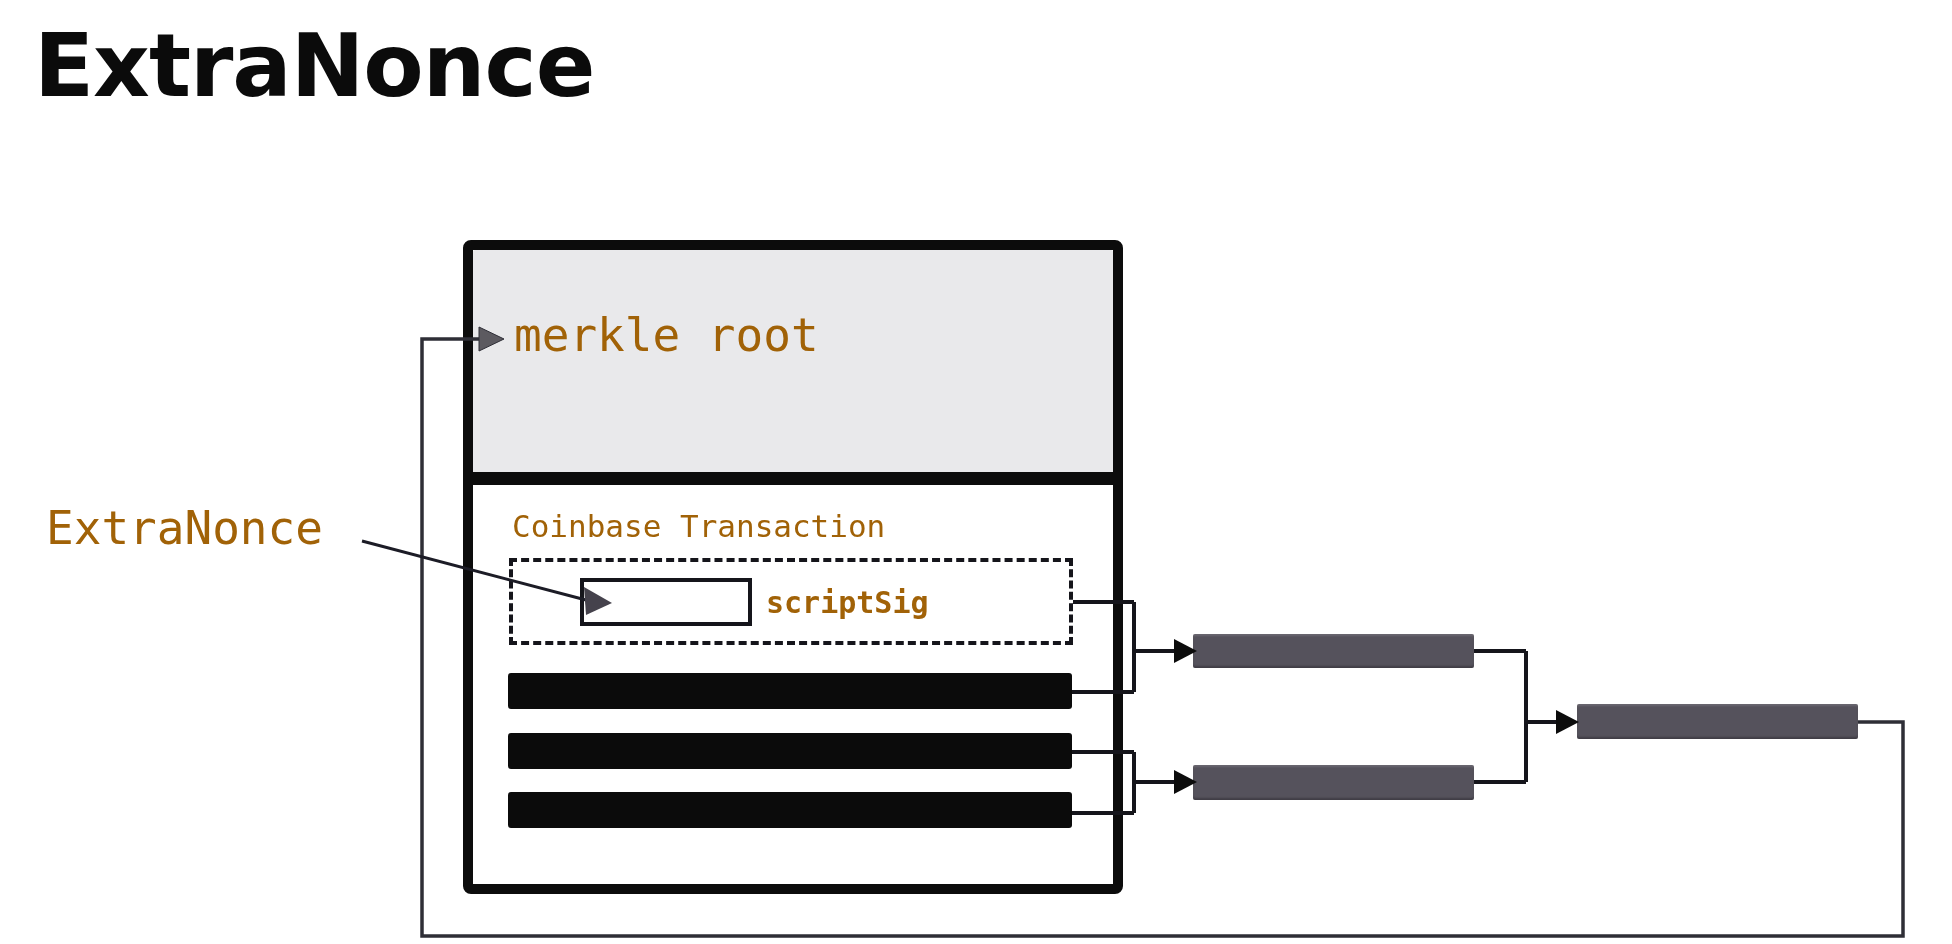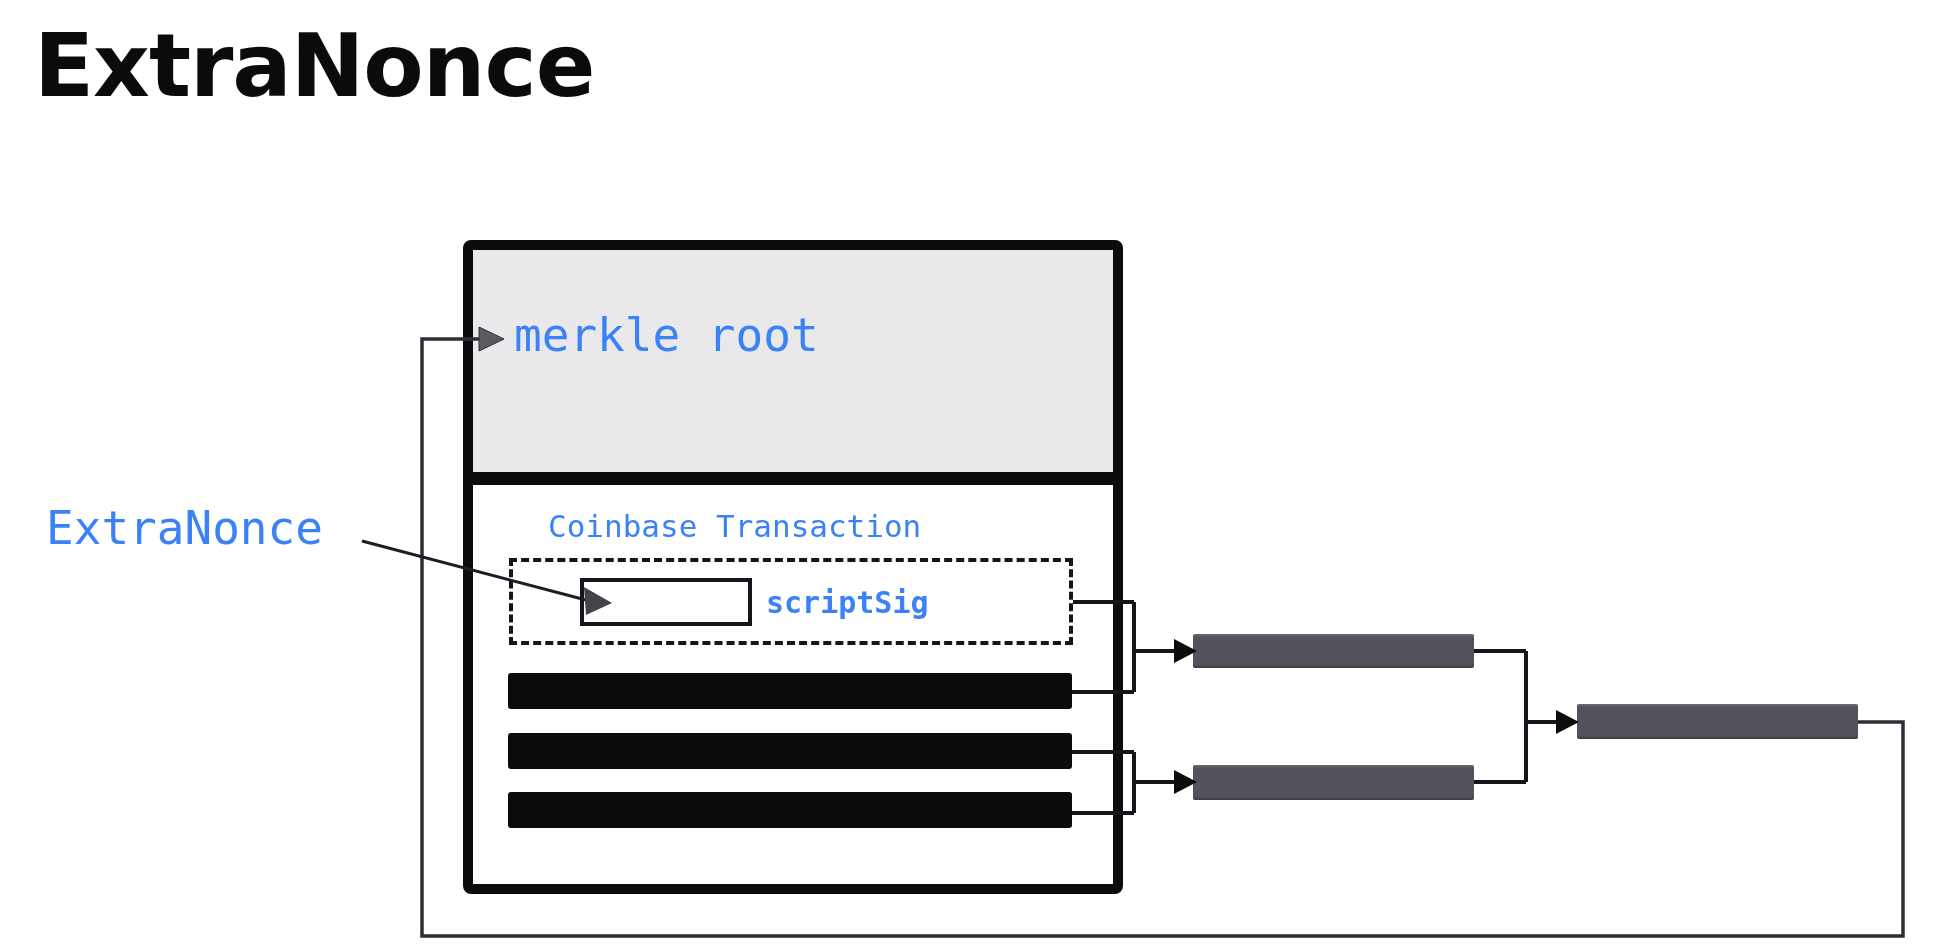--- a/index.html
+++ b/index.html
@@ -1,41 +1,41 @@
 <!DOCTYPE html>
 <html style="--header-gray: #e9e9eb; --bar-black: #0b0b0b; --hash-gray: #55525c; --line-black: #15151b; --loop-line: #2e2e36; --gray-arrow: #5c5a60; --dark-arrow: #45424c;"><head>
 <meta charset="utf-8">
 <style>
   html,body{margin:0;padding:0;}
   body{
     width:1952px;height:944px;position:relative;background:#ffffff;
     font-family:"DejaVu Sans",sans-serif;overflow:hidden;
   }
   .abs{position:absolute;}
-  .mono{font-family:"DejaVu Sans Mono","Liberation Mono",monospace;line-height:1;color:#3b82f6;white-space:nowrap;}
+  .mono{font-family:"DejaVu Sans Mono","Liberation Mono",monospace;line-height:1;color:#a16207;white-space:nowrap;}
 
   #page-title{
     left:34px;top:22px;font-size:88px;font-weight:700;color:#0b0b0b;
     letter-spacing:-1px;line-height:1;
   }
 
   #extranonce-side-label{left:46px;top:505px;font-size:46px;}
 
   
   #block-box{
     left:463px;top:240px;width:660px;height:654px;box-sizing:border-box;
     border:10px solid #0c0c0c;border-radius:8px;background:#ffffff;
   }
   #block-header{
     position:absolute;left:0;top:0;width:100%;height:235px;box-sizing:border-box;
     background:var(--header-gray,#e9e9eb);border-bottom:13px solid #0c0c0c;
     border-top-left-radius:2px;border-top-right-radius:2px;
   }
   #merkle-root-label{left:514px;top:312px;font-size:46px;}
-  #coinbase-title{left:512px;top:511px;font-size:31px;margin-left:36px;}
+  #coinbase-title{left:512px;top:511px;font-size:31px;}
 
   #scriptsig-dashed-box{
     left:509px;top:558px;width:564px;height:87px;box-sizing:border-box;
     border:4px dashed #15151b;background:transparent;
   }
   #extranonce-field{
     left:580px;top:578px;width:172px;height:48px;box-sizing:border-box;
     border:4px solid #15151b;background:#ffffff;
   }
   #scriptsig-label{left:766px;top:588px;font-size:30px;font-weight:bold;}

